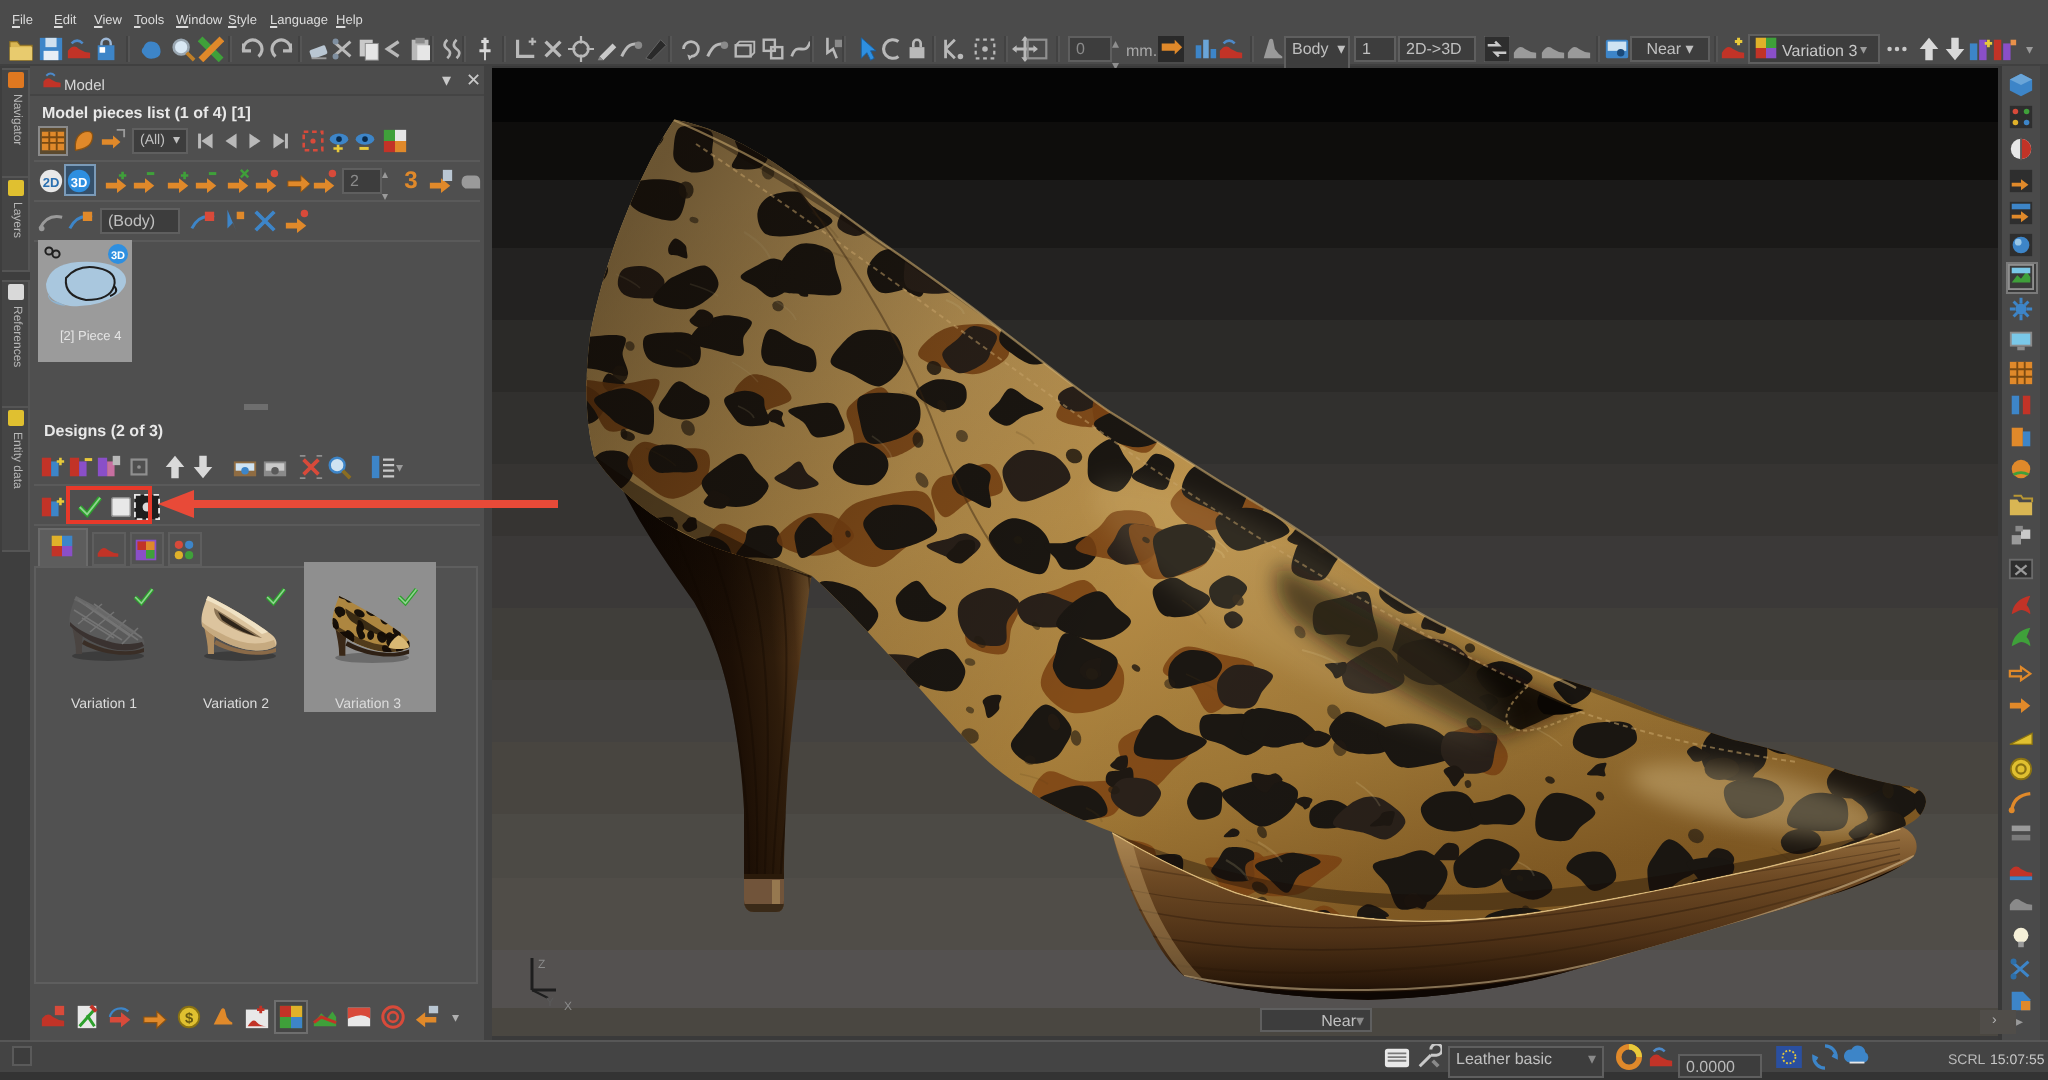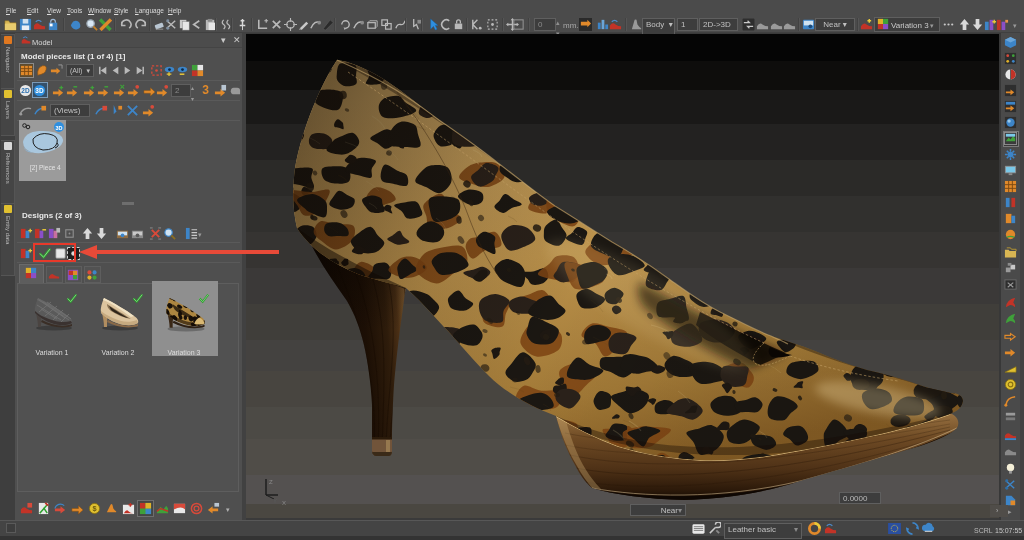--- a/index.html
+++ b/index.html
@@ -360,21 +360,21 @@
   </svg>
 <div class="a" style="left:17px;top:101px;width:223px;height:20px;border-bottom:1px solid #5a5a5a"></div>
 <svg style="position:absolute;left:19px;top:104px" width="13" height="13" viewBox="0 0 14 14">
     <path d="M1,11 q4,-8 12,-6" stroke="#9a9a9a" stroke-width="1.6" fill="none"></path>
     <circle cx="2" cy="11" r="1.5" fill="#9a9a9a"></circle>
   </svg>
 <svg style="position:absolute;left:34px;top:104px" width="13" height="13" viewBox="0 0 14 14">
     <path d="M1,11 q4,-8 12,-6" stroke="#3d85c8" stroke-width="1.6" fill="none"></path>
     <rect x="8" y="2" width="5" height="5" fill="#e0892a"></rect>
   </svg>
-<div class="dd" style="left:50px;top:104px;width:40px;height:13px">(Views)</div>
+<div class="dd" style="left:50px;top:104px;width:40px;height:13px">(Body)</div>
 <svg style="position:absolute;left:95px;top:104px" width="13" height="13" viewBox="0 0 14 14">
     <path d="M1,11 q4,-8 12,-6" stroke="#3d85c8" stroke-width="1.6" fill="none"></path>
     <rect x="8" y="2" width="5" height="5" fill="#d84a3a"></rect>
   </svg>
 <svg style="position:absolute;left:110px;top:104px" width="13" height="13" viewBox="0 0 14 14">
     <path d="M4,1 L4,11 L7,8 L9,13Z" fill="#3d85c8"></path>
     <rect x="9" y="2" width="4" height="4" fill="#e0892a"></rect>
   </svg>
 <svg style="position:absolute;left:126px;top:104px" width="13" height="13" viewBox="0 0 14 14">
     <path d="M2,2 L12,12 M12,2 L2,12" stroke="#3d85c8" stroke-width="2"></path>
@@ -1570,21 +1570,21 @@
   </svg>
 <div class="dd" style="left:724px;top:523px;width:78px;height:16px">Leather basic<span style="float:right;color:#8a8a8a">▾</span></div>
 <svg class="a" style="left:808px;top:522px" width="13" height="13" viewBox="0 0 14 14">
     <circle cx="7" cy="7" r="5.5" fill="none" stroke="#e0892a" stroke-width="3"></circle>
     <path d="M7,1.5 a5.5,5.5 0 0 1 5.5,5.5" stroke="#e8c93a" stroke-width="3" fill="none"></path>
   </svg>
 <svg style="position:absolute;left:824px;top:522px" width="13" height="13" viewBox="0 0 14 14">
     <path d="M1,8 q3,-4 6,-1 q3,2 6,2 l0,3 -12,0 Z" fill="#c23327"></path>
     <path d="M3,4 q3,-3 6,0" stroke="#4d89c8" stroke-width="1.4" fill="none"></path>
   </svg>
-<div class="dd" style="left:839px;top:492px;width:42px;height:12px;color:#b9b9b9">0.0000</div>
+<div class="dd" style="left:839px;top:527px;width:42px;height:12px;color:#b9b9b9">0.0000</div>
 <svg class="a" style="left:888px;top:523px" width="13" height="11" viewBox="0 0 14 12">
     <rect width="14" height="12" fill="#2a4fa0"></rect>
     <circle cx="7" cy="6" r="3.5" fill="none" stroke="#e8c93a" stroke-width="1" stroke-dasharray="1,1"></circle>
   </svg>
 <svg class="a" style="left:906px;top:522px" width="13" height="13" viewBox="0 0 14 14">
     <path d="M7,1 a6,6 0 0 1 6,6 l-2,-1 M7,13 a6,6 0 0 1 -6,-6 l2,1" fill="none" stroke="#3d85c8" stroke-width="1.8"></path>
   </svg>
 <svg class="a" style="left:922px;top:522px" width="13" height="13" viewBox="0 0 14 14">
     <path d="M3,10 a3.5,3.5 0 1 1 1,-7 a4,4 0 0 1 7.5,1.5 a3,3 0 0 1 -0.5,5.5Z" fill="#3d85c8"></path>
     <path d="M3,10 h8" stroke="#e8e8e8"></path>

